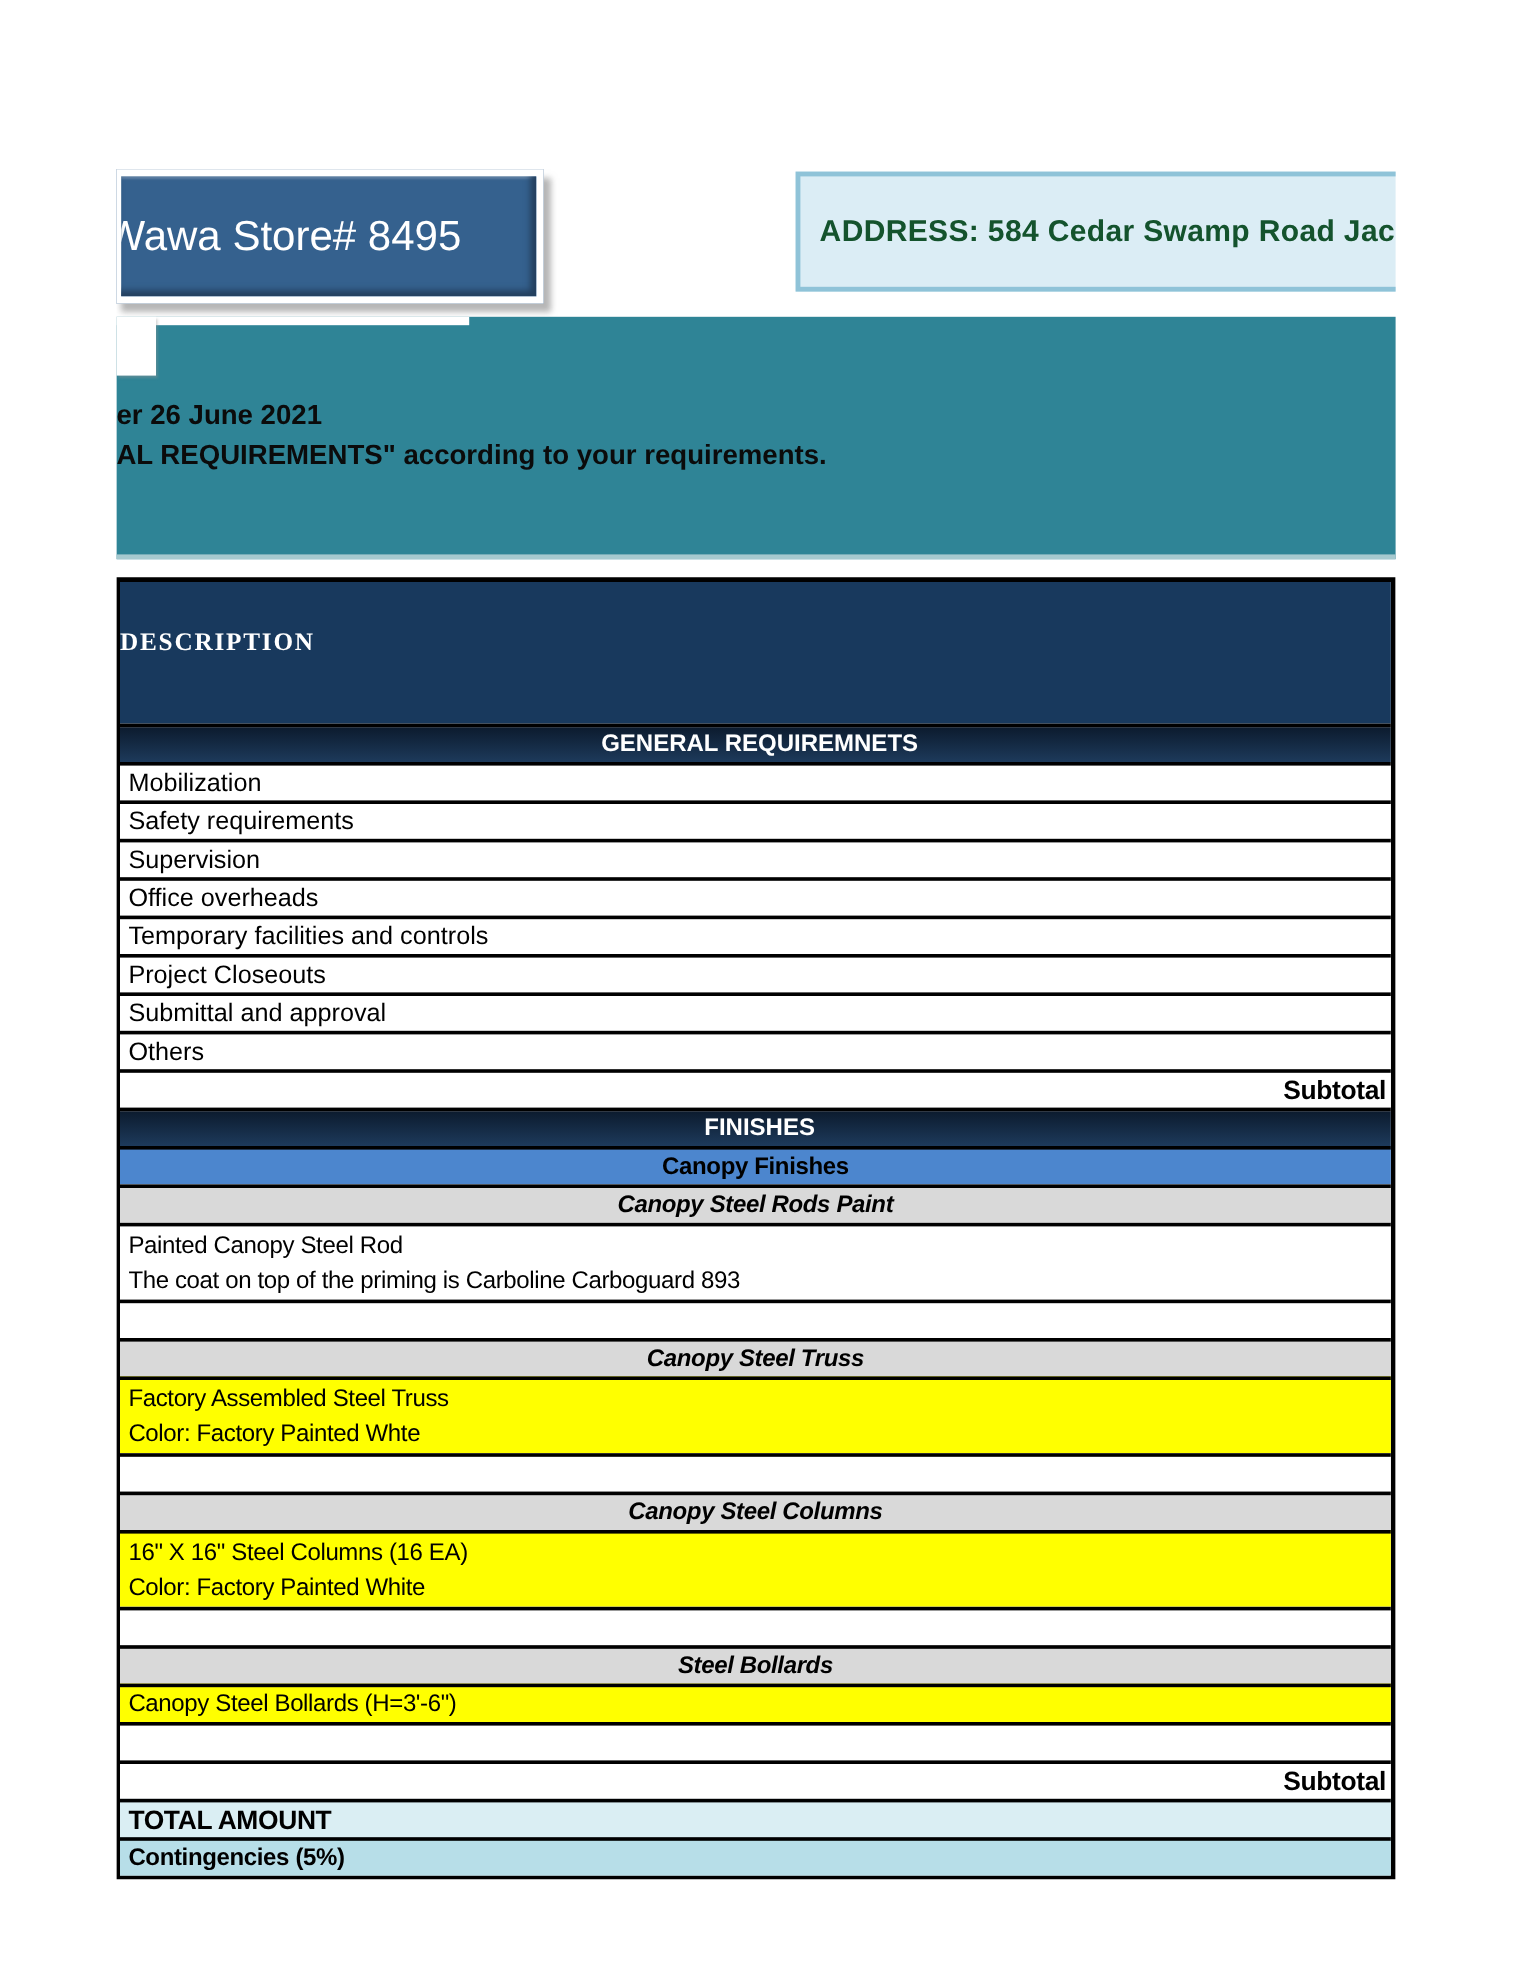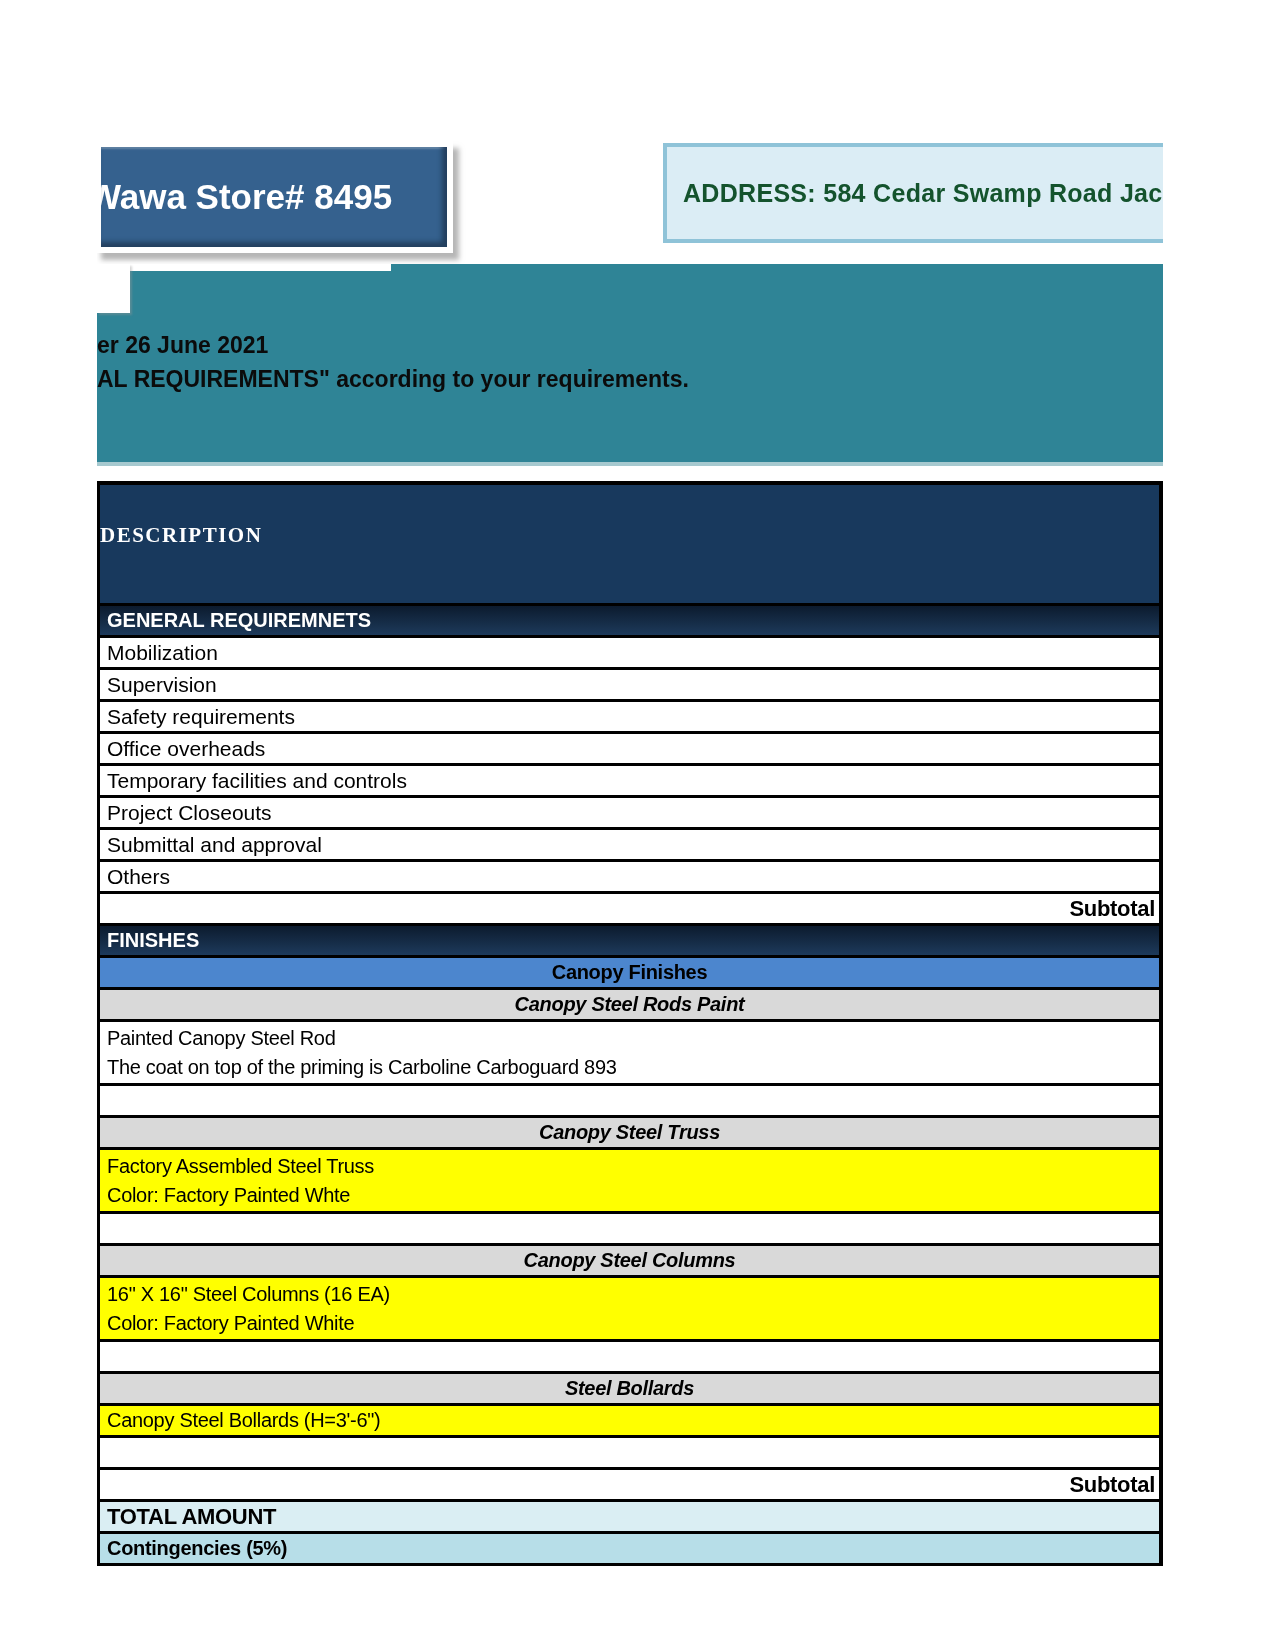--- a/index.html
+++ b/index.html
@@ -10,21 +10,21 @@
 
   
   .title-box{position:absolute;left:-2px;top:141px;width:358px;height:112px;
      box-sizing:border-box;border:6px solid #fff;background:var(--title-bg,#35618E);
      box-shadow:6px 7px 5px rgba(158,158,158,.75);
      display:flex;align-items:center;overflow:hidden;}
   .title-box .bevel{position:absolute;inset:0;pointer-events:none;
      box-shadow:inset 0 -8px 5px -3px var(--title-bevel,#24405F),
                 inset -8px 0 5px -3px var(--title-bevel,#24405F),
                 inset 0 3px 2px -1px rgba(255,255,255,.25);}
-  .title-box span{margin-left:-13px;font-size:35px;font-weight:bold;color:#fff;white-space:nowrap;text-align:right;}
+  .title-box span{margin-left:-13px;font-size:35px;font-weight:normal;color:#fff;white-space:nowrap;text-align:right;}
 
   
   .address-box{position:absolute;left:566px;top:143px;width:524px;height:100px;
      box-sizing:border-box;border:4px solid var(--addr-border,#8FC3D8);
      background:var(--addr-bg,#DBEDF5);display:flex;align-items:center;
      padding-left:16px;overflow:hidden;}
   .address-box span{font-size:25px;font-weight:bold;color:#14532d;white-space:nowrap;letter-spacing:.3px;}
 
   
   .banner{position:absolute;left:0;top:264px;width:1072px;height:198px;
@@ -43,21 +43,21 @@
   .desc-header{height:118px;background:var(--head-bg,#18395D);display:flex;
      align-items:center;justify-content:flex-start;padding-bottom:18px;box-sizing:border-box;}
   .desc-header span{font-family:"Liberation Serif","DejaVu Serif",serif;font-weight:bold;
      font-size:21px;letter-spacing:1.5px;color:#fff;}
 
   .row{border-top:3px solid var(--grid,#000);height:29px;background:#fff;color:#000;
      display:flex;flex-direction:column;justify-content:center;align-items:flex-start;
      padding-left:7px;box-sizing:content-box;overflow:hidden;}
   .row span{white-space:nowrap;line-height:29px;font-size:21px;}
   .row.double{height:61px;}
-  .row-section{background:linear-gradient(180deg,#0c1b2e 0%,var(--band-bg,#1d3a5b) 100%);}
+  .row-section{background:linear-gradient(180deg,#0c1b2e 0%,var(--band-bg,#1d3a5b) 100%);align-items:center;}
   .row-section span{color:#fff;font-weight:bold;font-size:20px;}
   .row-subtotal{align-items:flex-end;padding-left:5px;padding-right:4px;}
   .row-subtotal span{font-weight:bold;font-size:22px;letter-spacing:-.3px;}
   .row-blue{background:var(--blue-bg,#4C86CE);align-items:center;padding-left:0;}
   .row-blue span{font-weight:bold;font-size:20px;letter-spacing:-.3px;}
   .row-gray{background:var(--gray-bg,#D9D9D9);align-items:center;padding-left:0;font-style:italic;}
   .row-gray span{font-weight:bold;font-size:20px;letter-spacing:-.3px;}
   .row-plain span{font-size:20px;letter-spacing:-.3px;}
   .row-yellow{background:var(--yellow-bg,#FFFF00);}
   .row-yellow span{font-size:20px;letter-spacing:-.3px;}
@@ -93,24 +93,24 @@
         <span>DESCRIPTION</span>
       </div>
       <div id="rows-host">
           <div class="row row-section">
             <span>GENERAL REQUIREMNETS</span>
           </div>
           <div class="row row-item">
             <span>Mobilization</span>
           </div>
           <div class="row row-item">
-            <span>Supervision</span>
+            <span>Safety requirements</span>
           </div>
           <div class="row row-item">
-            <span>Safety requirements</span>
+            <span>Supervision</span>
           </div>
           <div class="row row-item">
             <span>Office overheads</span>
           </div>
           <div class="row row-item">
             <span>Temporary facilities and controls</span>
           </div>
           <div class="row row-item">
             <span>Project Closeouts</span>
           </div>

